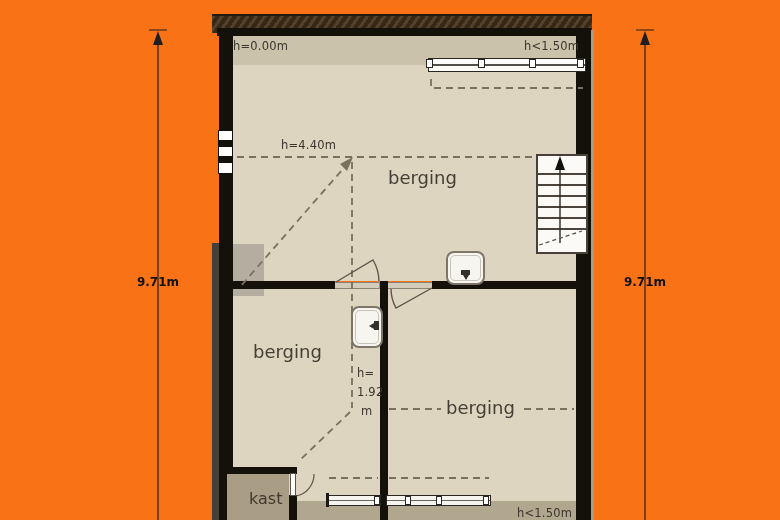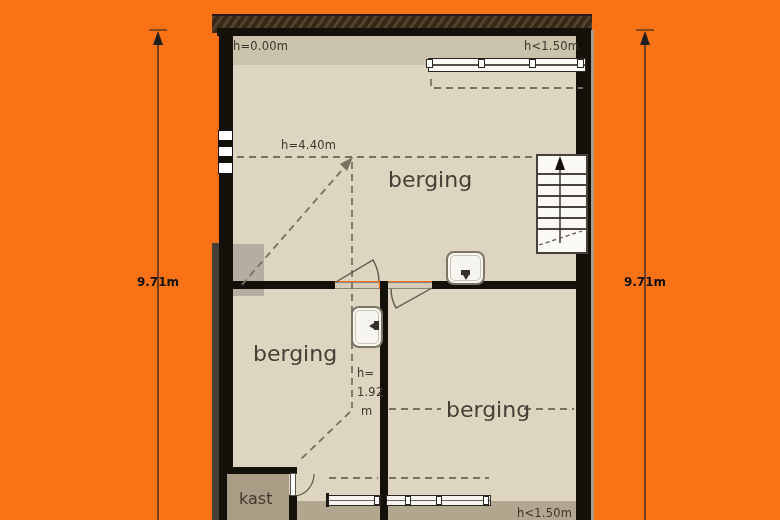--- a/index.html
+++ b/index.html
@@ -36,21 +36,21 @@
   .sink .inner{position:absolute;inset:2px;border:1px solid #c9c3b5;border-radius:5px;}
   .tap-down{position:absolute;width:9px;height:5px;background:#35302a;}
   .tap-down:after{content:"";position:absolute;left:1.5px;top:5px;border-left:3px solid transparent;
       border-right:3px solid transparent;border-top:5px solid #35302a;}
   .tap-right{position:absolute;width:5px;height:9px;background:#35302a;}
   .tap-right:after{content:"";position:absolute;top:1.5px;left:-5px;border-top:3px solid transparent;
       border-bottom:3px solid transparent;border-right:5px solid #35302a;}
   .door-leaf{position:absolute;background:#fff;border:1px solid #5a5348;box-sizing:border-box;}
   
   .lbl{position:absolute;color:#3b352c;font-size:11.5px;letter-spacing:.2px;white-space:nowrap;}
-  .room-lbl{position:absolute;color:#443e35;font-size:22px;white-space:nowrap;text-align:right;}
+  .room-lbl{position:absolute;color:#443e35;font-size:18px;white-space:nowrap;text-align:right;}
   .kast-lbl{position:absolute;color:#3f382e;font-size:16px;}
   .dim-lbl{position:absolute;color:#111;font-size:12px;font-weight:bold;white-space:nowrap;}
   .stack{line-height:19px;}
   svg{position:absolute;left:0;top:0;}
 </style>
 </head>
 <body>
 
 <div id="stage">
 
@@ -153,18 +153,18 @@
   <div class="lbl" style="left:524px;top:39px;">h&lt;1.50m</div>
   <div class="lbl" style="left:235px;top:138px;margin-left:46px;">h=4.40m</div>
   <div class="room-lbl" style="left:388px;top:167px;">berging</div>
   <div class="room-lbl" style="left:253px;top:341px;">berging</div>
   <div class="room-lbl" style="left:446px;top:397px;">berging</div>
   <div class="lbl stack" style="left:357px;top:364px;">
     <div>h=</div>
     <div>1.92</div>
     <div style="padding-left:4px;">m</div>
   </div>
-  <div class="kast-lbl" style="left:239px;top:489px;">kast</div>
+  <div class="kast-lbl" style="left:249px;top:489px;">kast</div>
   <div class="lbl" style="left:517px;top:506px;">h&lt;1.50m</div>
   <div class="dim-lbl" style="left:130px;top:275px;width:56px;text-align:center;">9.71m</div>
   <div class="dim-lbl" style="left:617px;top:275px;width:56px;text-align:center;">9.71m</div>
 
 </div>
 
 </body></html>

